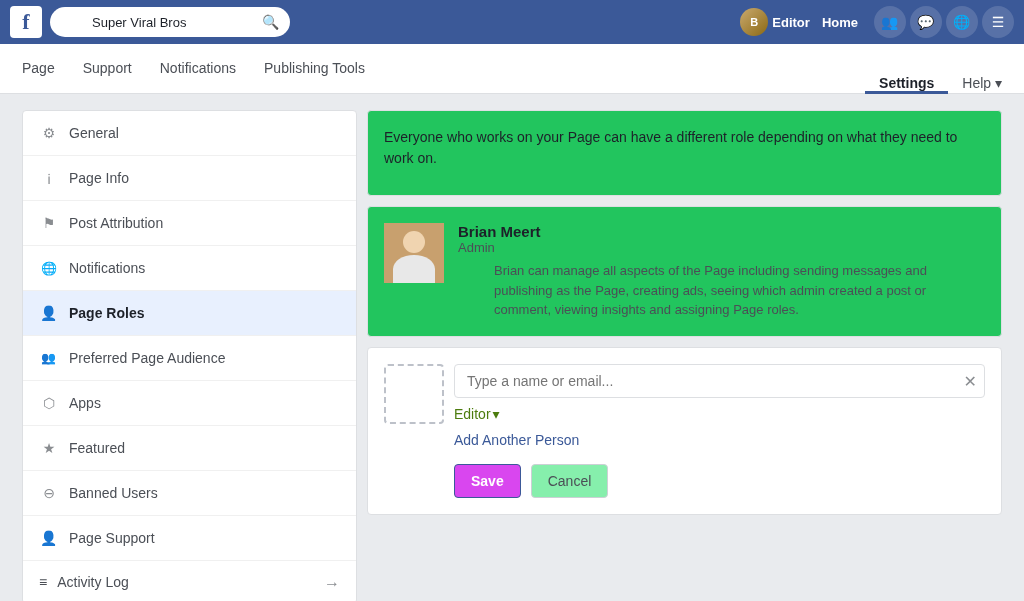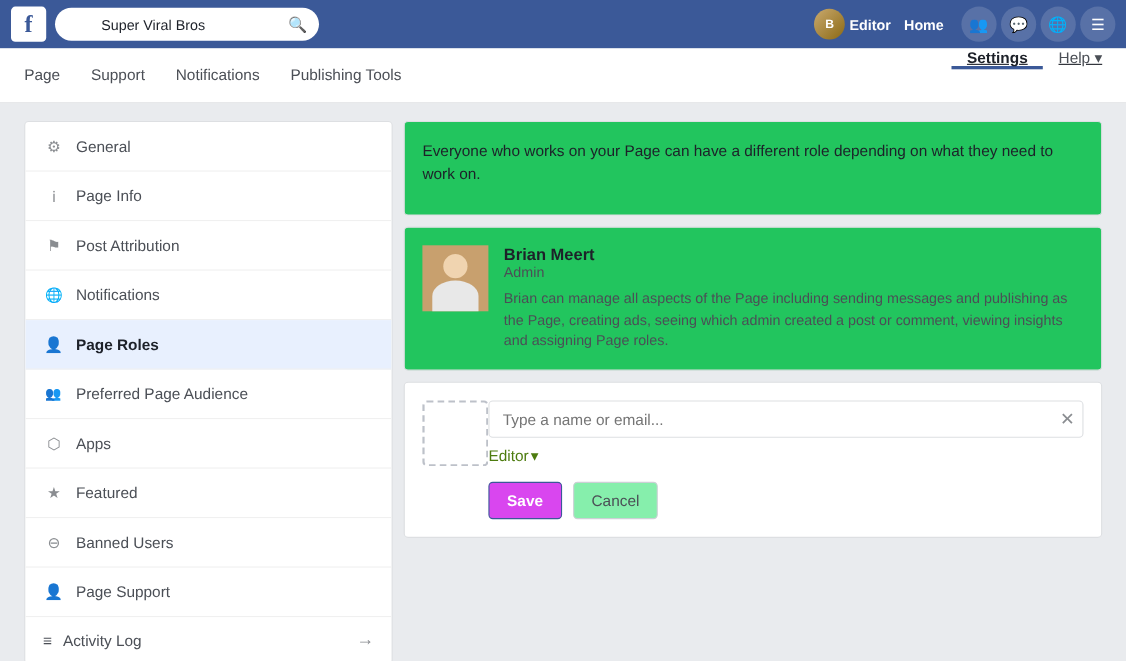--- a/index.html
+++ b/index.html
@@ -87,21 +87,21 @@
       border-bottom: 3px solid transparent;
       margin-bottom: -1px;
       font-weight: 400;
     }
     .sec-nav-tab.active {
       color: #1d2129;
       font-weight: 700;
       border-bottom-color: #3b5998;
     }
     .sec-nav-spacer { flex: 1; }
-    .sec-nav-right { display: flex; align-items: flex-start; text-decoration: underline; }
+    .sec-nav-right { display: flex; align-items: flex-end; }
 
     
     .main-container {
       display: flex;
       max-width: 1000px;
       margin: 0 auto;
       padding: 16px 10px;
       gap: 10px;
     }
 
@@ -187,31 +187,32 @@
     .person-body {
       width: 42px; height: 28px;
       background: #e8e8e8;
       border-radius: 50% 50% 0 0;
       position: absolute;
       bottom: 0; left: 9px;
     }
     .admin-info { flex: 1; }
     .admin-name { font-size: 15px; font-weight: 700; color: #1d2129; }
     .admin-role { font-size: 13px; color: #4b4f56; margin-bottom: 6px; }
-    .admin-desc { font-size: 13px; color: #4b4f56; line-height: 1.5; }
+    .admin-desc { font-size: 13px; color: #4b4f56; line-height: 1.5; margin-left: 36px; }
 
     
     .add-person-card {
       background: #fff;
       border: 1px solid #dddfe2;
       border-radius: 4px;
       padding: 16px;
     }
     .add-person-row {
       display: flex;
+      gap: 10px;
       align-items: flex-start;
     }
     .person-placeholder {
       width: 60px; height: 60px;
       border: 2px dashed #bdc1c9;
       border-radius: 4px;
       flex-shrink: 0;
     }
     .add-form { flex: 1; }
     .add-input-row {
@@ -417,20 +418,23 @@
           <div class="add-input-row">
             <input class="add-input" type="text" placeholder="Type a name or email..." style="">
             <button class="close-btn">✕</button>
           </div>
           <div class="role-row">
             <span class="role-select">
               <span>Editor</span>
               <span>▾</span>
             </span>
           </div>
+          <a href="#" class="add-another-link">
+            <span>Add Another Person</span>
+          </a>
           <div class="btn-row">
             <button class="btn-save">Save</button>
             <button class="btn-cancel">Cancel</button>
           </div>
         </div>
       </div>
     </div>
 
   </div>
 </div>

